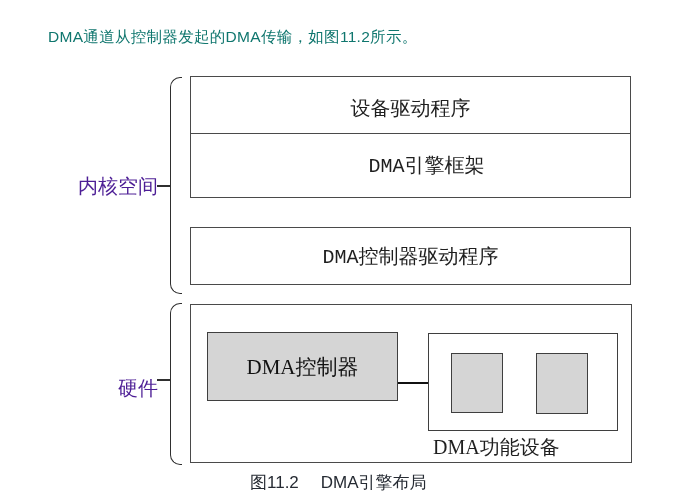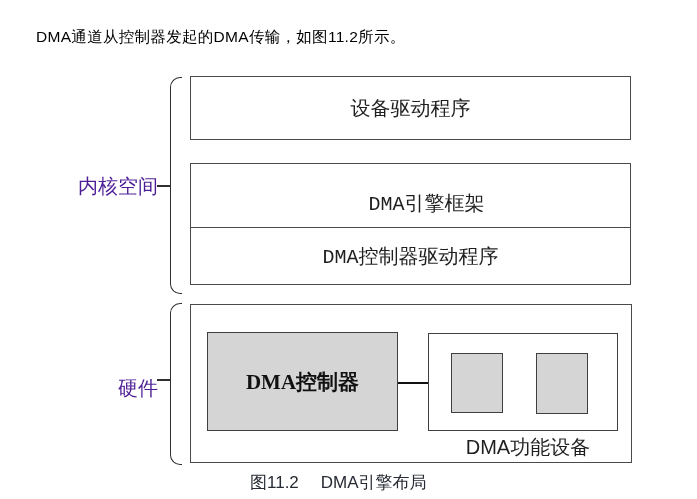--- a/index.html
+++ b/index.html
@@ -6,25 +6,25 @@
   .page {
     position: relative;
     width: 697px;
     height: 499px;
     background: #ffffff;
     font-family: "Liberation Sans", "DejaVu Sans", sans-serif;
     overflow: hidden;
   }
   .intro {
     position: absolute;
-    left: 36px;
+    left: 48px;
     top: 27px;
     font-size: 15.5px;
     letter-spacing: 0.3px;
-    color: #000000;
+    color: #0f766e;
     white-space: nowrap;
   }
   
   .side-label {
     position: absolute;
     width: 86px;
     text-align: right;
     font-family: "Liberation Serif", "DejaVu Serif", serif;
     font-size: 20px;
     color: #4c1d95;
@@ -53,45 +53,44 @@
     border: 1px solid #4a4a4a;
     background: #ffffff;
     display: flex;
     align-items: center;
     justify-content: center;
     font-family: Liberation Mono, monospace;
     font-size: 20px;
     color: #1f1f1f;
   }
   .kbox1 { top: 76px;  height: 64px; }
-  .kbox2 { top: 163px; height: 81px; padding-left: 32px; }
+  .kbox2 { top: 133px; height: 65px; padding-left: 32px; }
   .kbox3 { top: 227px; height: 58px; }
   
   .hw-outer {
     position: absolute;
     left: 190px; top: 304px;
     width: 442px; height: 159px;
     box-sizing: border-box;
     border: 1px solid #4a4a4a;
     background: #ffffff;
   }
   .ctrl-box {
     position: absolute;
     left: 207px; top: 332px;
-    width: 191px; height: 99px;
+    width: 191px; height: 69px;
     box-sizing: border-box;
     border: 1px solid #3f3f3f;
     background: #d5d5d5;
     display: flex;
     align-items: center;
     justify-content: center;
     font-family: "Liberation Serif", "DejaVu Serif", serif;
     font-size: 21px;
     color: #111111;
-    font-weight: bold;
   }
   .arrow-line {
     position: absolute;
     left: 398px; top: 382px;
     width: 45px; height: 1.6px;
     background: #111111;
   }
   .arrow-head {
     position: absolute;
     left: 441px; top: 378px;
@@ -113,22 +112,21 @@
     box-sizing: border-box;
     border: 1px solid #3f3f3f;
     background: #d5d5d5;
   }
   .chan-a { left: 22px; top: 19px; width: 52px; height: 60px; }
   .chan-b { left: 107px; top: 19px; width: 52px; height: 61px; }
   .dev-label {
     position: absolute;
     left: 433px; top: 434px;
     width: 190px;
-    text-align: center;
-    font-family: Liberation Sans, sans-serif;
+    font-family: Liberation Serif, serif;
     font-size: 20px;
     color: #1f1f1f;
     white-space: nowrap;
   }
   
   .caption {
     position: absolute;
     left: 250px; top: 471px;
     font-size: 17px;
     color: #262b33;

